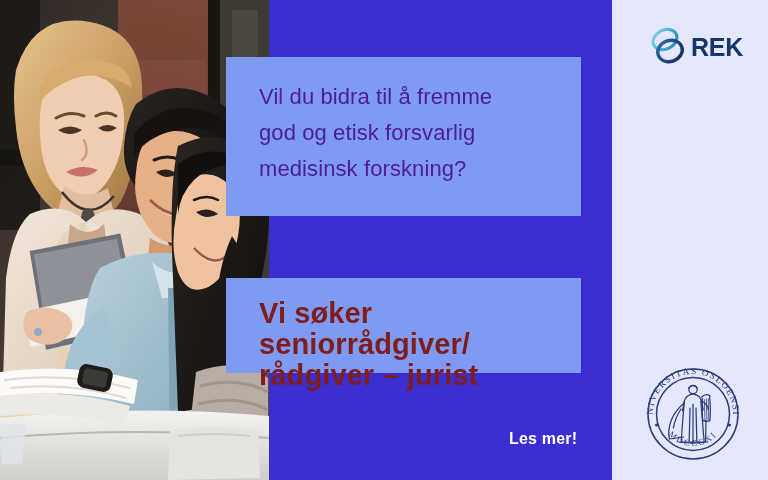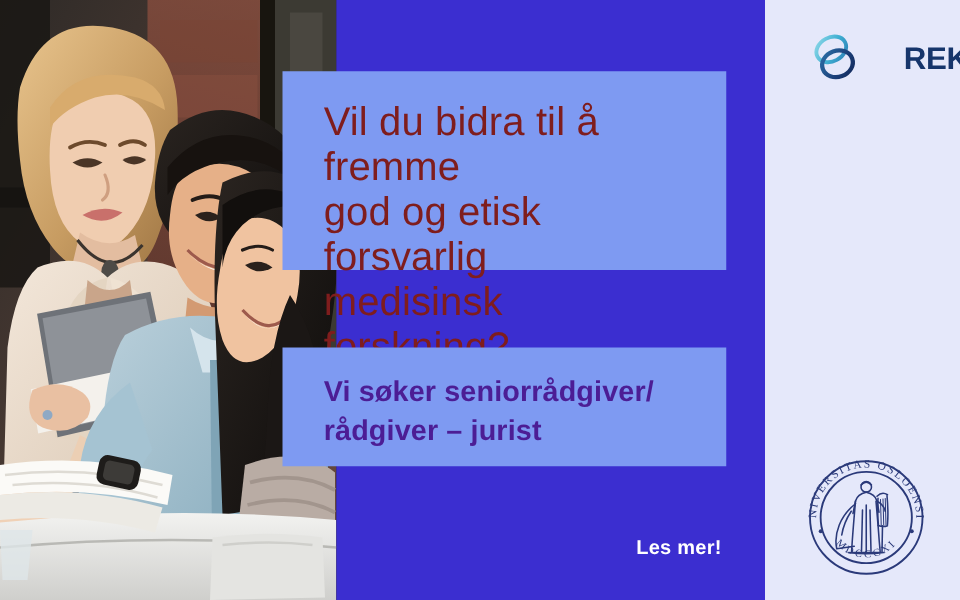--- a/index.html
+++ b/index.html
@@ -17,37 +17,37 @@
   
   .photo{position:absolute;left:0;top:0;width:269px;height:480px;overflow:hidden;background:#2b2622;}
   .photo svg{display:block;width:269px;height:480px;}
 
   
   .box{position:absolute;background:#7E9AF2;box-sizing:border-box;}
   .box1{left:226px;top:57px;width:355px;height:159px;padding:22px 28px 0 33px;}
   .box2{left:226px;top:278px;width:355px;height:95px;padding:20px 24px 0 33px;}
 
   .headline{
-    color:#7f1d1d;font-size:32px;line-height:36px;font-weight:400;
+    color:#4c1d95;font-size:22px;line-height:36px;font-weight:400;
     letter-spacing:.1px;white-space:pre-line;
   }
   .subhead{
-    color:#4c1d95;font-size:23px;line-height:31px;font-weight:700;
+    color:#7f1d1d;font-size:29px;line-height:31px;font-weight:700;
     letter-spacing:.1px;white-space:pre-line;
   }
 
   
   .cta{
     position:absolute;left:509px;top:430px;
     color:#ffffff;font-size:16px;font-weight:700;letter-spacing:.2px;
     cursor:pointer;
   }
 
   
-  .rek-logo{position:absolute;left:650px;top:26px;width:92px;height:42px;display:flex;align-items:center;gap:32px;}
+  .rek-logo{position:absolute;left:650px;top:26px;width:92px;height:42px;display:flex;align-items:center;}
   .rek-logo svg{display:block;}
   .rek-word{
     color:#16356B;font-size:25px;font-weight:700;letter-spacing:-.3px;
     margin-left:1px;line-height:1;
   }
 
   
   .uio-seal{position:absolute;left:641px;top:362px;width:104px;height:104px;}
   .uio-seal svg{display:block;}
 </style>

